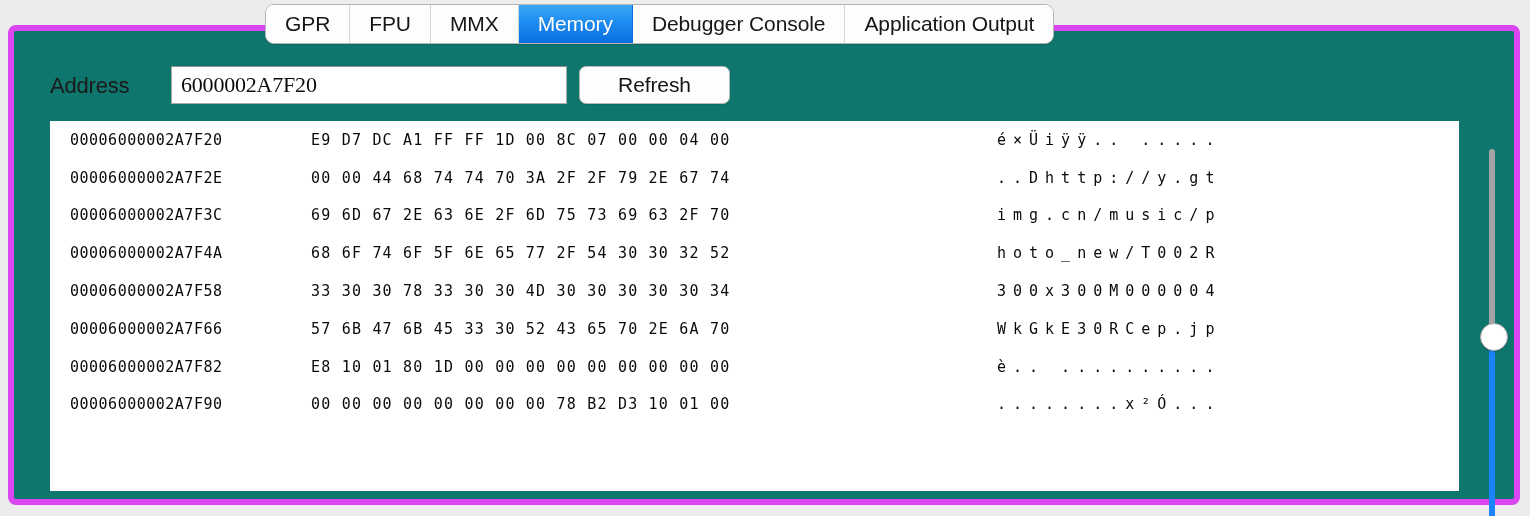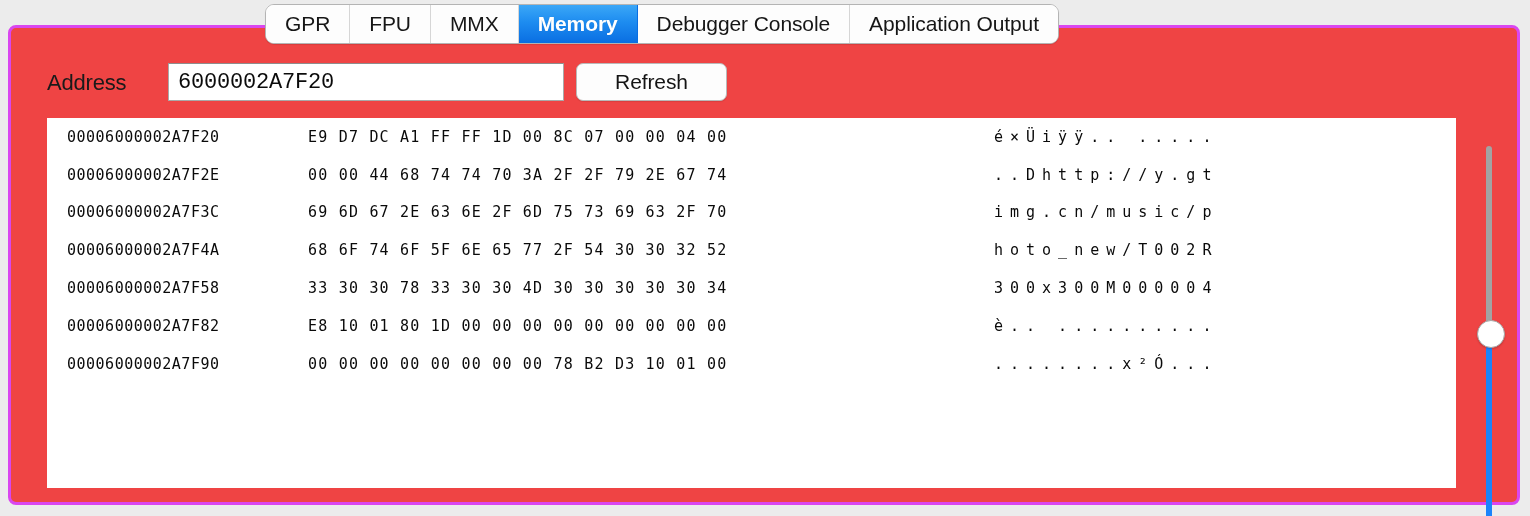--- a/index.html
+++ b/index.html
@@ -23,23 +23,23 @@
   }
 
   
   .panel {
     position: absolute;
     left: 8px;
     top: 25px;
     width: 1512px;
     height: 480px;
     box-sizing: border-box;
-    border: 3px solid #d946ef;
+    border: 6px solid #d946ef;
     border-radius: 8px;
-    background: #ef4444;
+    background: #0f766e;
   }
 
   
   .tabbar {
     position: absolute;
     left: 265px;
     top: 4px;
     height: 38px;
     display: flex;
     align-items: stretch;
@@ -62,21 +62,20 @@
     white-space: nowrap;
     letter-spacing: -0.1px;
     cursor: default;
   }
   .tab:last-child { border-right: none; }
   .tab.active {
     color: #ffffff;
     background: linear-gradient(to bottom, #3ba7f7 0%, #1d8cf0 45%, #0a6ee2 100%);
     border-right: 1px solid #0a6ee2;
     text-shadow: 0 0 1px rgba(0,0,0,.15);
-    font-weight: bold;
   }
 
   
   .addr-row {
     position: absolute;
     left: 0;
     top: 33px;
     width: 100%;
     height: 42px;
   }
@@ -92,21 +91,21 @@
     position: absolute;
     left: 157px;
     top: 2px;
     width: 396px;
     height: 38px;
     box-sizing: border-box;
     background: #ffffff;
     border: 1px solid #a9a9a9;
     border-top-color: #8d8d8d;
     padding: 0 9px;
-    font-family: Liberation Mono, monospace;
+    font-family: Liberation Serif, serif;
     font-size: 22px;
     color: #0b0b0b;
     line-height: 36px;
     letter-spacing: -0.2px;
     outline: none;
   }
   .refresh-btn {
     position: absolute;
     left: 565px;
     top: 2px;
@@ -213,20 +212,21 @@
       <input class="addr-input" type="text" value="6000002A7F20" style="">
       <button class="refresh-btn">Refresh</button>
     </div>
 
     <div class="hexview" id="hexview">
         <div class="hexrow"><span class="addr">00006000002A7F20</span><span class="bytes">E9 D7 DC A1 FF FF 1D 00 8C 07 00 00 04 00</span><span class="ascii">é×Üiÿÿ.. .....</span></div>
         <div class="hexrow"><span class="addr">00006000002A7F2E</span><span class="bytes">00 00 44 68 74 74 70 3A 2F 2F 79 2E 67 74</span><span class="ascii">..Dhttp://y.gt</span></div>
         <div class="hexrow"><span class="addr">00006000002A7F3C</span><span class="bytes">69 6D 67 2E 63 6E 2F 6D 75 73 69 63 2F 70</span><span class="ascii">img.cn/music/p</span></div>
         <div class="hexrow"><span class="addr">00006000002A7F4A</span><span class="bytes">68 6F 74 6F 5F 6E 65 77 2F 54 30 30 32 52</span><span class="ascii">hoto_new/T002R</span></div>
         <div class="hexrow"><span class="addr">00006000002A7F58</span><span class="bytes">33 30 30 78 33 30 30 4D 30 30 30 30 30 34</span><span class="ascii">300x300M000004</span></div>
+        <div class="hexrow"><span class="addr">00006000002A7F66</span><span class="bytes">57 6B 47 6B 45 33 30 52 43 65 70 2E 6A 70</span><span class="ascii">WkGkE30RCep.jp</span></div>
         <div class="hexrow"><span class="addr">00006000002A7F82</span><span class="bytes">E8 10 01 80 1D 00 00 00 00 00 00 00 00 00</span><span class="ascii">è.. ..........</span></div>
         <div class="hexrow"><span class="addr">00006000002A7F90</span><span class="bytes">00 00 00 00 00 00 00 00 78 B2 D3 10 01 00</span><span class="ascii">........x²Ó...</span></div>
       </div>
 
     <div class="slider">
       <div class="track-top"></div>
       <div class="track-bottom"></div>
       <div class="knob"></div>
     </div>
 

